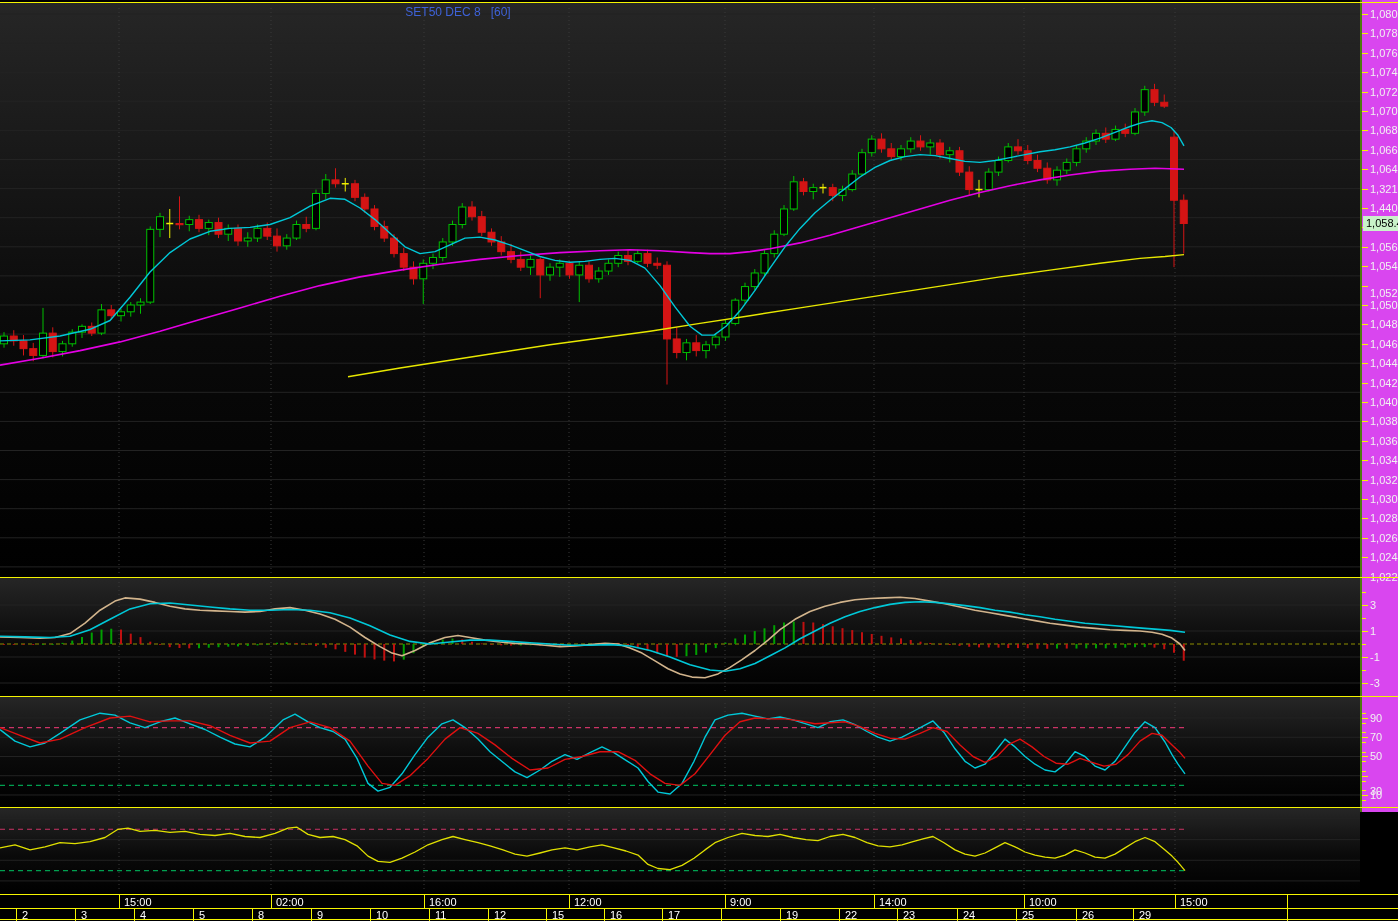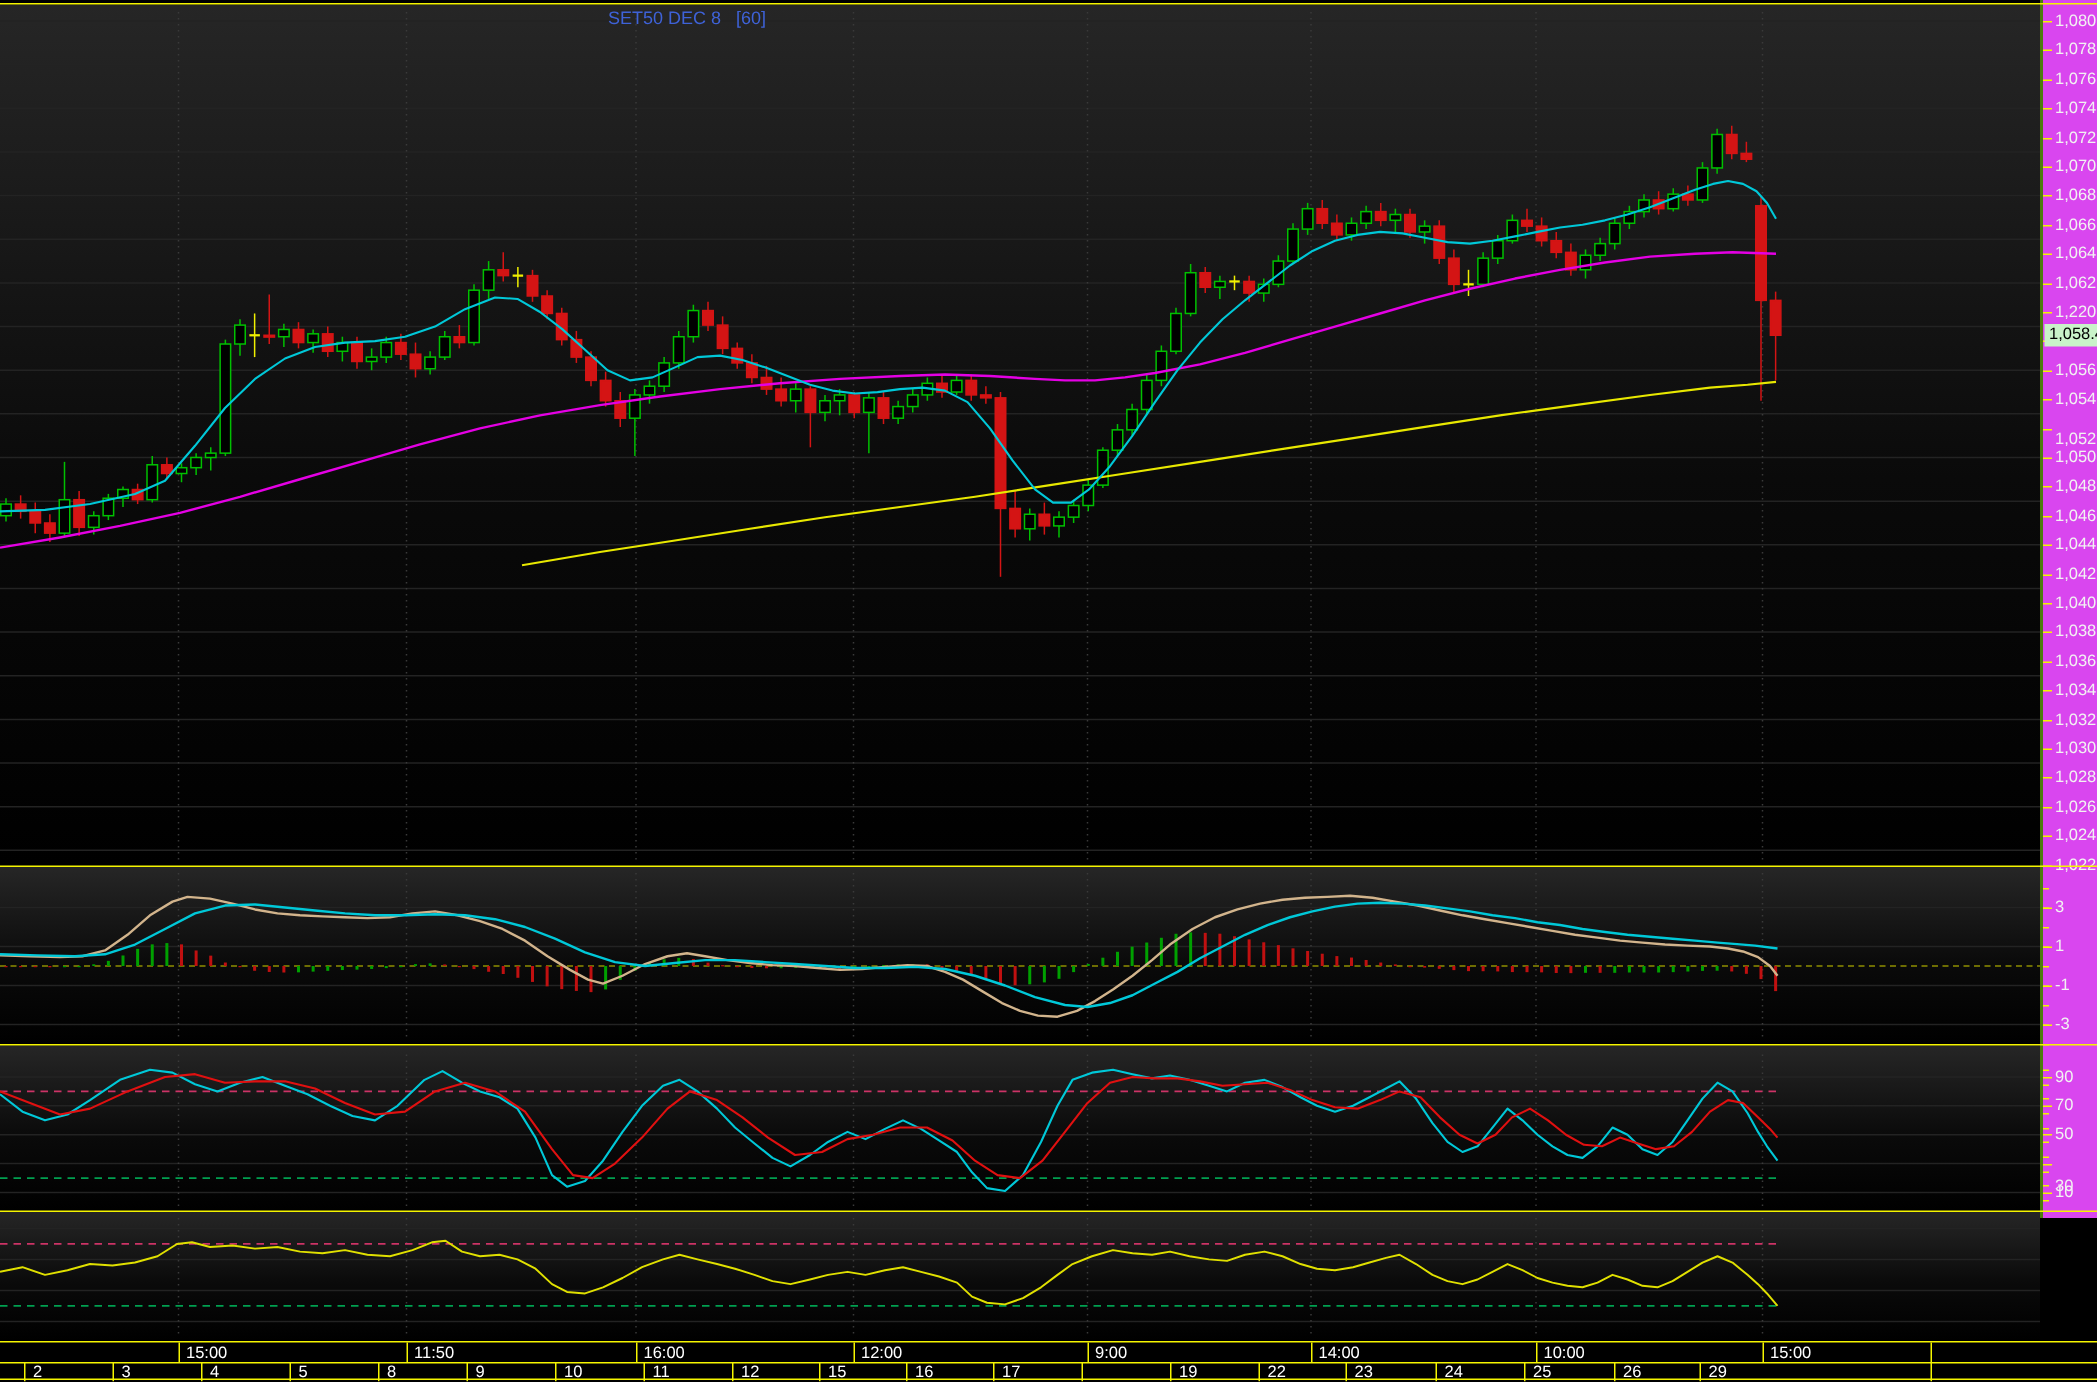--- a/index.html
+++ b/index.html
@@ -509,23 +509,23 @@
       <div class="ax-label" style="top: 91.6px;">1,072</div>
       <div class="ax-tick" style="top: 111px;"></div>
       <div class="ax-label" style="top: 111px;">1,070</div>
       <div class="ax-tick" style="top: 130.4px;"></div>
       <div class="ax-label" style="top: 130.4px;">1,068</div>
       <div class="ax-tick" style="top: 149.8px;"></div>
       <div class="ax-label" style="top: 149.8px;">1,066</div>
       <div class="ax-tick" style="top: 169.2px;"></div>
       <div class="ax-label" style="top: 169.2px;">1,064</div>
       <div class="ax-tick" style="top: 188.6px;"></div>
-      <div class="ax-label" style="top: 188.6px;">1,062</div>
+      <div class="ax-label" style="top: 188.6px;">1,321</div>
       <div class="ax-tick" style="top: 208px;"></div>
-      <div class="ax-label" style="top: 208px;">1,220</div>
+      <div class="ax-label" style="top: 208px;">1,440</div>
       <div class="ax-tick" style="top: 227.4px;"></div>
       <div class="ax-tick" style="top: 246.8px;"></div>
       <div class="ax-label" style="top: 246.8px;">1,056</div>
       <div class="ax-tick" style="top: 266.2px;"></div>
       <div class="ax-label" style="top: 266.2px;">1,054</div>
       <div class="ax-tick" style="top: 285.6px;"></div>
       <div class="ax-label" style="top: 293px;">1,052</div>
       <div class="ax-tick" style="top: 305px;"></div>
       <div class="ax-label" style="top: 305px;">1,050</div>
       <div class="ax-tick" style="top: 324.4px;"></div>
@@ -609,21 +609,21 @@
       <div class="ax-tick" style="top: 860.268px;"></div>
       <div class="ax-label" style="top: 860.268px;">40</div>
       <div class="ax-tick" style="top: 880.934px;"></div>
       <div class="ax-label" style="top: 880.934px;">20</div>
     </div>
   <div id="time-axis">
     <div class="t-row" style="top:0;" id="time-row">
         <div class="t-border" style="left: 119px;"></div>
         <div class="t-label" style="left: 124px;">15:00</div>
         <div class="t-border" style="left: 271px;"></div>
-        <div class="t-label" style="left: 276px;">11:50</div>
+        <div class="t-label" style="left: 276px;">02:00</div>
         <div class="t-border" style="left: 424px;"></div>
         <div class="t-label" style="left: 429px;">16:00</div>
         <div class="t-border" style="left: 569px;"></div>
         <div class="t-label" style="left: 574px;">12:00</div>
         <div class="t-border" style="left: 725px;"></div>
         <div class="t-label" style="left: 730px;">9:00</div>
         <div class="t-border" style="left: 874px;"></div>
         <div class="t-label" style="left: 879px;">14:00</div>
         <div class="t-border" style="left: 1024px;"></div>
         <div class="t-label" style="left: 1029px;">10:00</div>

